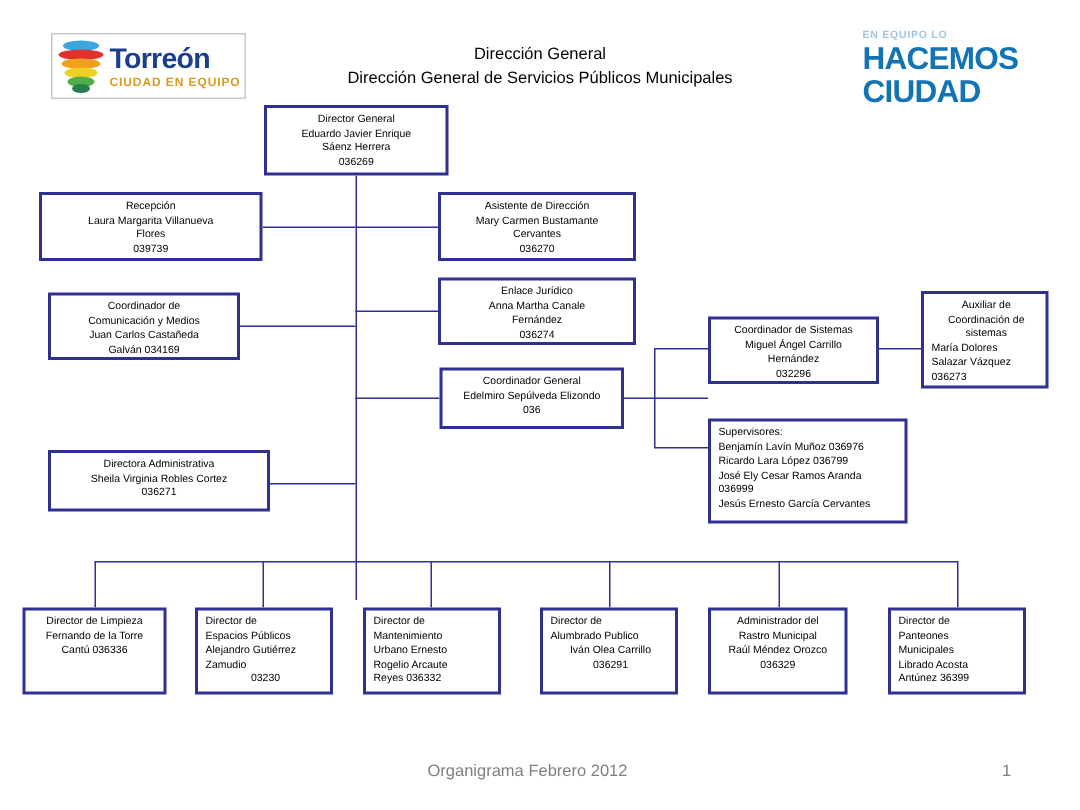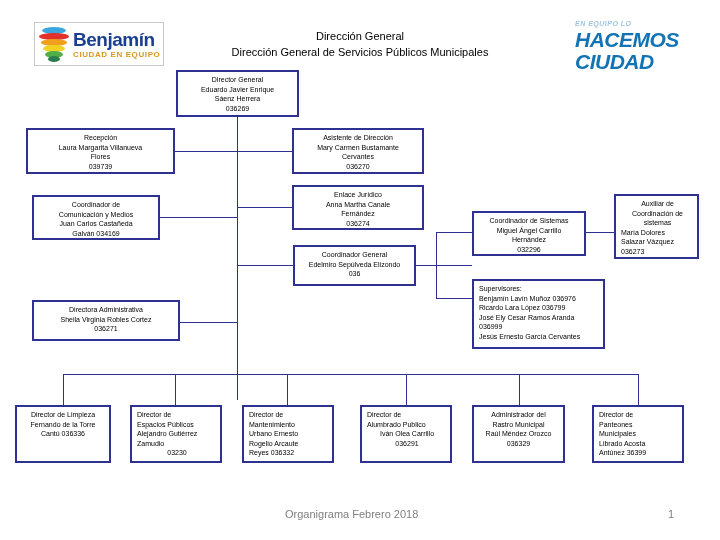--- a/index.html
+++ b/index.html
@@ -66,21 +66,20 @@
     color: #d89a1c;
     letter-spacing: 0.6px;
     margin-top: 2px;
   }
 
   .logo-right {
     position: absolute;
     left: 575px; top: 20px;
     width: 130px; height: 48px;
     line-height: 1;
-    font-style: italic;
   }
   .lr-top {
     font-size: 7px;
     font-weight: bold;
     color: #9fc6e0;
     letter-spacing: 0.5px;
   }
   .lr-mid {
     font-size: 21px;
     font-weight: bold;
@@ -152,21 +151,21 @@
   <div class="logo-left">
     <div class="logo-mark">
       <i class="lm1"></i>
         <i class="lm2"></i>
         <i class="lm3"></i>
       <i class="lm4"></i>
         <i class="lm5"></i>
         <i class="lm6"></i>
     </div>
     <div class="logo-text">
-      <div class="logo-title">Benjamín</div>
+      <div class="logo-title">Torreón</div>
       <div class="logo-sub">CIUDAD EN EQUIPO</div>
     </div>
   </div>
 
   <div class="logo-right">
     <div class="lr-top">EN EQUIPO LO</div>
     <div class="lr-mid">HACEMOS</div>
     <div class="lr-bot">CIUDAD</div>
   </div>
 
@@ -313,16 +312,16 @@
   </div>
 
   <div class="node left-align" style="left:592px; top:405px; width:92px; height:58px;">
     <span class="ln">Director de</span>
     <span class="ln">Panteones</span>
     <span class="ln">Municipales</span>
     <span class="ln">Librado Acosta</span>
     <span class="ln">Antúnez 36399</span>
   </div>
 
-  <div class="footer-text">Organigrama Febrero 2018</div>
+  <div class="footer-text">Organigrama Febrero 2012</div>
   <div class="footer-page">1</div>
 
 </div>
 
 </body></html>

